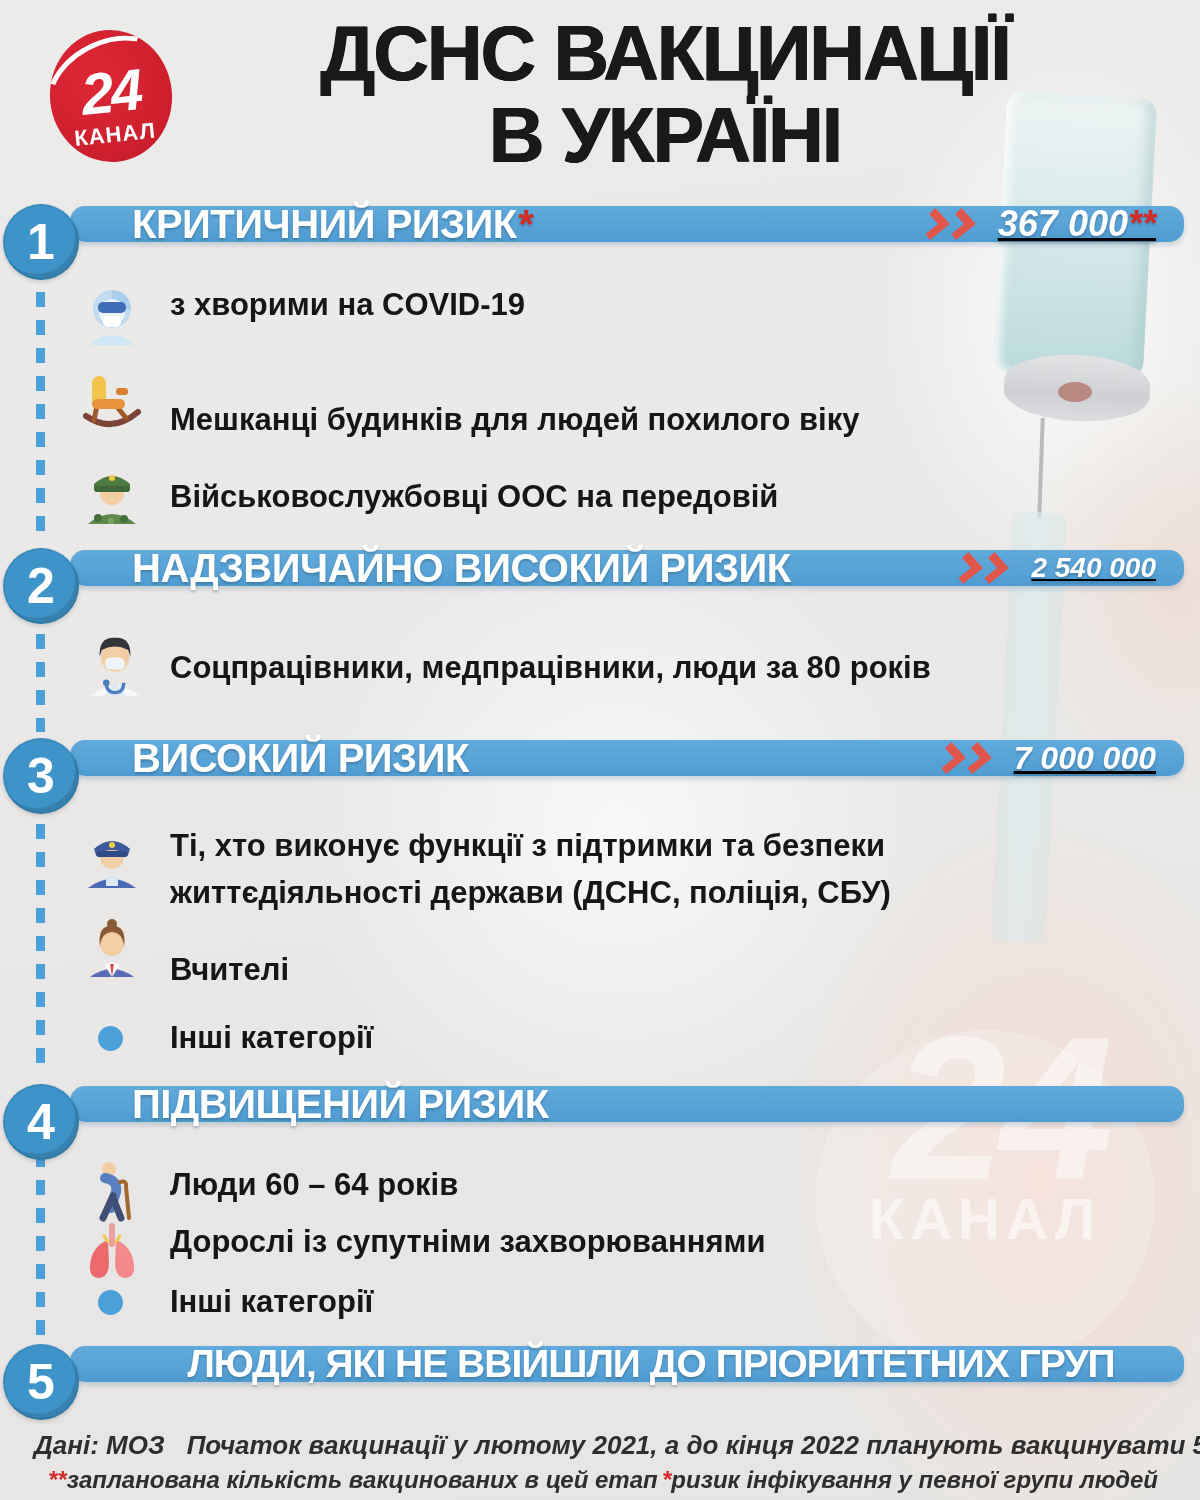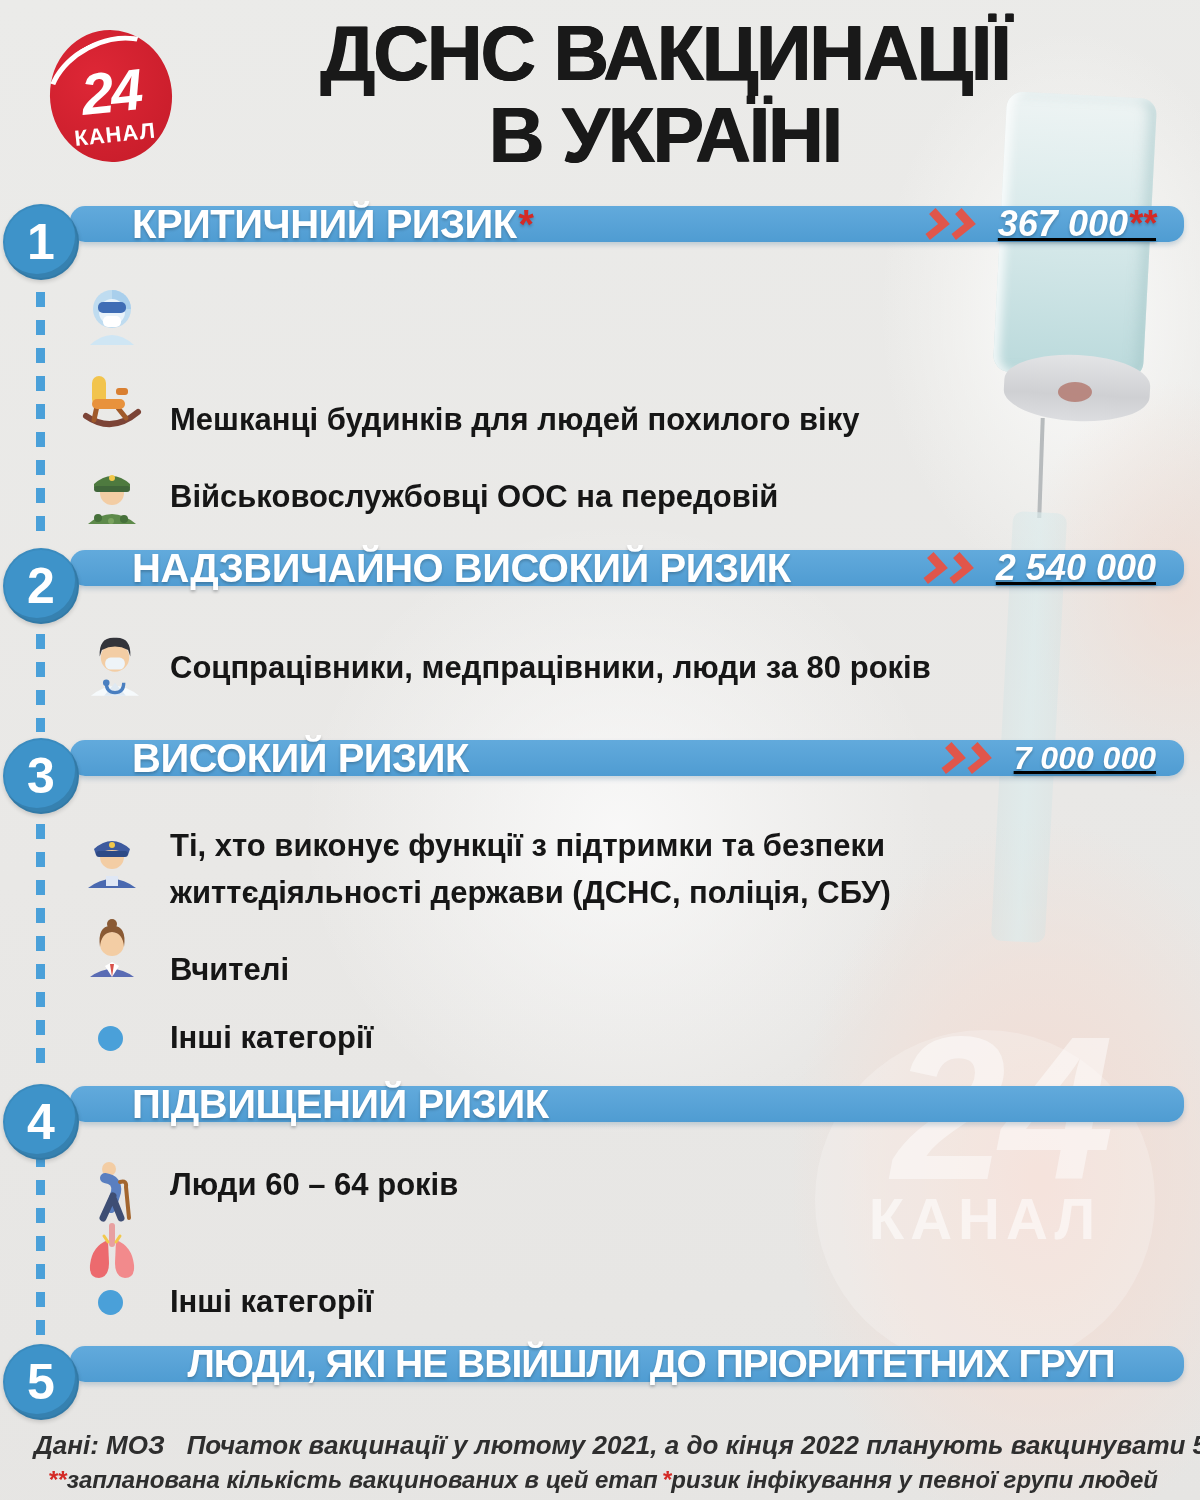--- a/index.html
+++ b/index.html
@@ -145,20 +145,21 @@
 
     <svg class="item-icon" style="top:283px;" viewBox="0 0 64 64">
       <path d="M10 62 Q32 42 54 62 Z" fill="#cfe6f4"></path>
       <circle cx="32" cy="26" r="19" fill="#bfdcf0"></circle>
       <path d="M32 7 A19 19 0 0 1 51 26 L32 26 Z" fill="#a9cfec"></path>
       <circle cx="32" cy="29" r="13" fill="#e9f3fa"></circle>
       <rect x="18" y="19" width="28" height="11" rx="5" fill="#3f6db5"></rect>
       <rect x="23" y="33" width="18" height="11" rx="5" fill="#ffffff"></rect>
     </svg>
     <div class="item-text" style="top:283px;">
+      <div>з хворими на COVID-19</div>
     </div>
 
     <svg class="item-icon" style="top:368px;" viewBox="0 0 64 64">
       <path d="M6 48 Q32 66 58 44" stroke="#7c4437" stroke-width="6" fill="none" stroke-linecap="round"></path>
       <rect x="12" y="8" width="14" height="30" rx="7" fill="#f2c44d"></rect>
       <path d="M17 38 L14 52 M38 40 L46 50" stroke="#a05a2a" stroke-width="5" stroke-linecap="round"></path>
       <rect x="12" y="31" width="33" height="10" rx="5" fill="#e8923c"></rect>
       <rect x="36" y="20" width="12" height="7" rx="3" fill="#d97f31"></rect>
     </svg>
     <div class="item-text" style="top:398px;">
@@ -179,21 +180,21 @@
       <div>Військовослужбовці ООС на передовій</div>
     </div>
 
     <div class="bar" style="top:550px;">
       <span class="bar-title"><span>НАДЗВИЧАЙНО ВИСОКИЙ РИЗИК</span></span>
       <span class="bar-right">
         <svg class="chevrons" width="58" height="34" viewBox="0 0 58 34">
           <polyline points="6,4 20,17 6,30" fill="none" stroke="#e0564b" stroke-width="8"></polyline>
           <polyline points="32,4 46,17 32,30" fill="none" stroke="#e0564b" stroke-width="8"></polyline>
         </svg>
-        <span class="count" style="font-size:36px;"><span>2 540 000</span></span>
+        <span class="count" style="font-size:28px;"><span>2 540 000</span></span>
       </span>
     </div>
     <div class="badge" style="top:548px;">
         <span>2</span>
       </div>
 
     <svg class="item-icon" style="top:628px;width:70px;height:70px;" viewBox="0 0 64 64">
       <path d="M10 62 Q32 44 54 62 Z" fill="#f6fafc"></path>
       <path d="M22 62 L32 50 L42 62 Z" fill="#dfe9f2"></path>
       <circle cx="32" cy="27" r="13" fill="#f3cda4"></circle>
@@ -266,20 +267,23 @@
     <div class="item-text" style="top:1163px;">
       <div>Люди 60 – 64 років</div>
     </div>
 
     <svg class="item-icon" style="top:1220px;" viewBox="0 0 64 64">
       <path d="M32 6 L32 24" stroke="#e8a0a0" stroke-width="6" stroke-linecap="round"></path>
       <path d="M28 20 Q12 26 10 45 Q9 58 19 58 Q29 57 29 43 Z" fill="#ec6a6e"></path>
       <path d="M36 20 Q52 26 54 45 Q55 58 45 58 Q35 57 35 43 Z" fill="#f28a8c"></path>
       <path d="M24 16 L28 22 M40 16 L36 22" stroke="#f2c84b" stroke-width="3" stroke-linecap="round"></path>
     </svg>
+    <div class="item-text" style="top:1220px;">
+      <div>Дорослі із супутніми захворюваннями</div>
+    </div>
 
     <div class="dot" style="top:1290px;"></div>
     <div class="item-text" style="top:1280px;">
       <div>Інші категорії</div>
     </div>
 
     <div class="bar" style="top:1346px;justify-content:center;">
       <span class="bar-title" style="padding-left:48px;font-size:39px;letter-spacing:-1px;"><span>ЛЮДИ, ЯКІ НЕ ВВІЙШЛИ ДО ПРІОРИТЕТНИХ ГРУП</span></span>
     </div>
     <div class="badge" style="top:1344px;">

